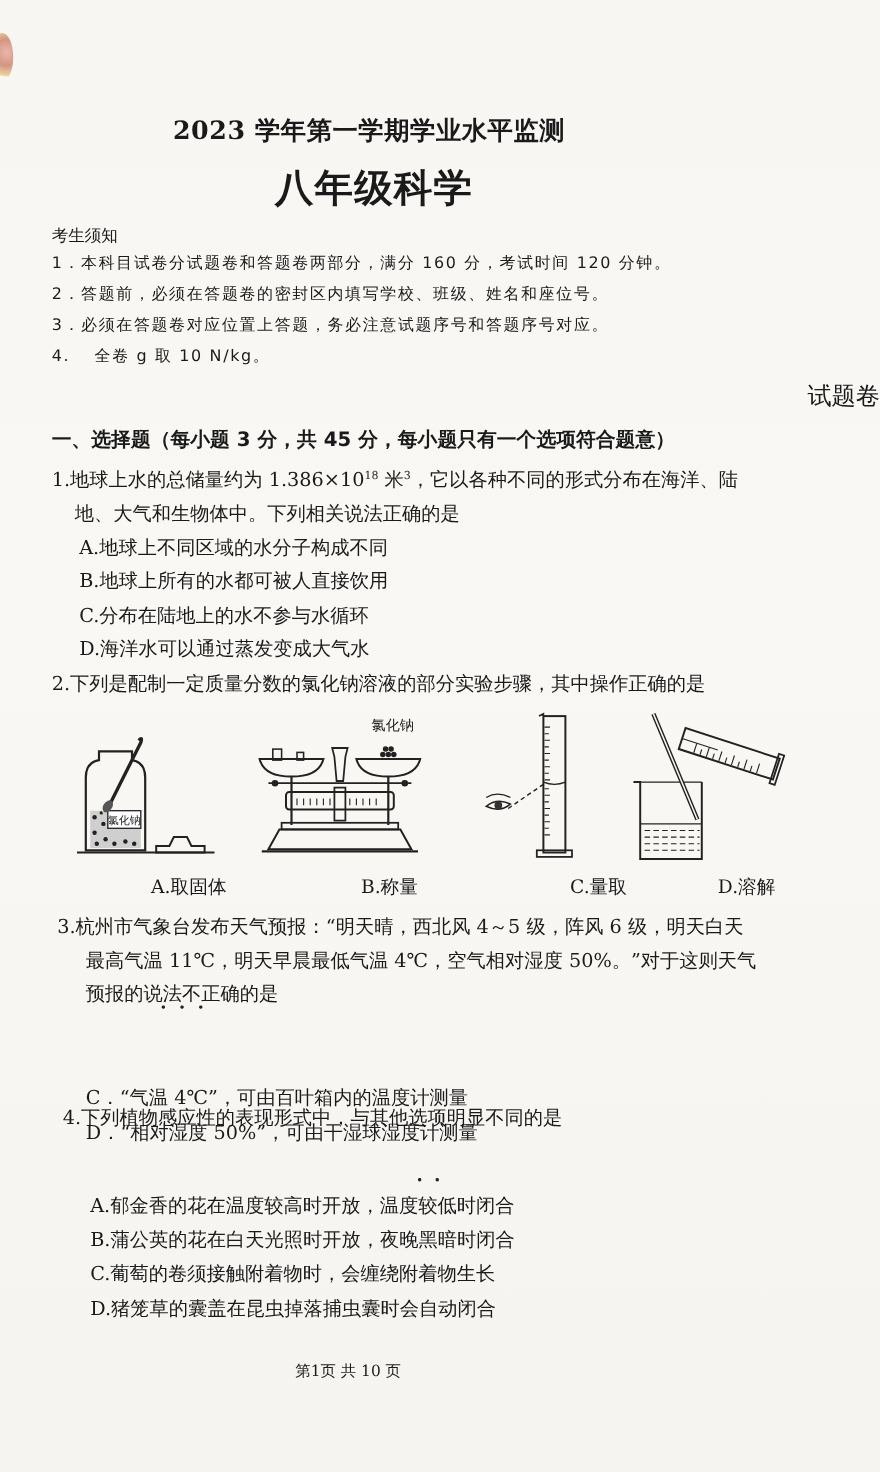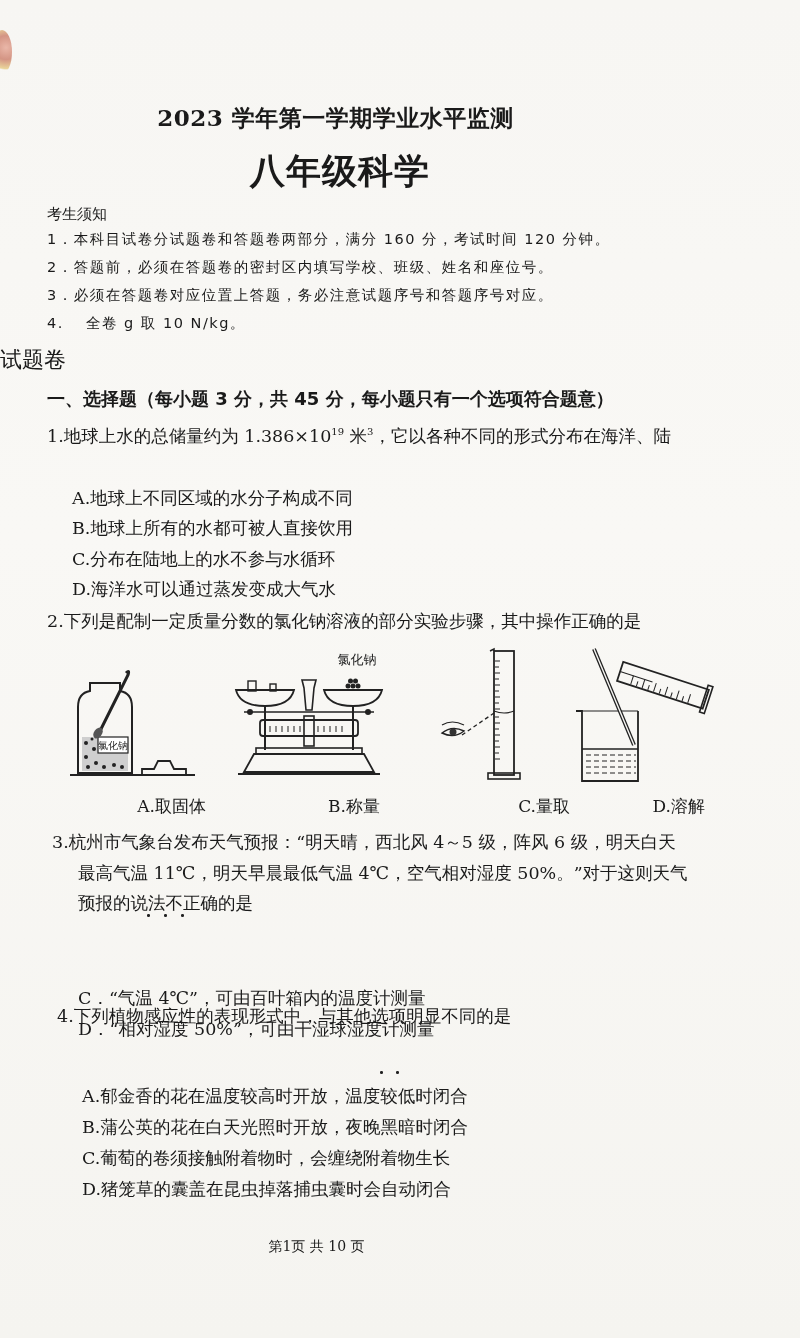--- a/index.html
+++ b/index.html
@@ -18,21 +18,21 @@
     position: absolute; left: -8px; top: 30px; width: 20px; height: 44px;
     border-radius: 50%;
     background: radial-gradient(circle at 70% 40%, #e8b0a0 0%, #d08a78 40%, #e8d090 70%, transparent 75%);
     opacity: 0.9;
   }
   .abs { position: absolute; white-space: nowrap; }
   .exam-title { left: 0; width: 671px; top: 103px; text-align: center; font-size: 23px; font-weight: bold; letter-spacing: 0.5px; }
   .subject-title { left: 0; width: 680px; top: 148px; text-align: center; font-size: 35px; font-weight: bold; letter-spacing: 1px; font-family: "DejaVu Sans", "Liberation Sans", sans-serif; }
   .notice-heading { left: 47px; top: 205px; font-size: 15px; font-family: "DejaVu Sans", sans-serif; }
   .notice-item { left: 47px; font-size: 14.5px; font-family: "DejaVu Sans", sans-serif; letter-spacing: 1.5px; }
-  .paper-title { left: 0; width: 800px; top: 345px; text-align: left; font-size: 22px; font-family: Liberation Mono, monospace; }
+  .paper-title { left: 0; width: 800px; top: 345px; text-align: right; font-size: 22px; font-family: Liberation Mono, monospace; }
   .section-heading { left: 47px; top: 387px; font-size: 18px; font-weight: bold; font-family: "DejaVu Sans", sans-serif; }
   .q-line { font-size: 17.5px; font-family: "DejaVu Serif", serif; }
   .opt { font-size: 17.5px; font-family: "DejaVu Serif", serif; }
   sup { font-size: 10px; vertical-align: 7px; line-height: 0; }
   .fig-caption { font-size: 17px; font-family: "DejaVu Serif", serif; text-align: right; width: 140px; }
   .footer { left: 0; width: 633px; top: 1238px; text-align: center; font-size: 14px; font-family: "DejaVu Serif", serif; }
   svg { position: absolute; }
   .dot { position: absolute; width: 2.5px; height: 2.5px; background: #222; border-radius: 50%; }
 </style>
 </head>
@@ -47,22 +47,23 @@
   <div class="abs notice-heading">考生须知</div>
   <div class="abs notice-item" style="top:230px">1．本科目试卷分试题卷和答题卷两部分，满分 160 分，考试时间 120 分钟。</div>
   <div class="abs notice-item" style="top:258px">2．答题前，必须在答题卷的密封区内填写学校、班级、姓名和座位号。</div>
   <div class="abs notice-item" style="top:286px">3．必须在答题卷对应位置上答题，务必注意试题序号和答题序号对应。</div>
   <div class="abs notice-item" style="top:314px">4.　 全卷 g 取 10 N/kg。</div>
 
   <div class="abs paper-title">试题卷</div>
   <div class="abs section-heading">一、选择题（每小题 3 分，共 45 分，每小题只有一个选项符合题意）</div>
 
   <div class="abs q-line" style="left:47px; top:424px">
-    <span>1.地球上水的总储量约为 1.386×10</span><sup>19</sup><span> 米</span><sup>3</sup><span>，它以各种不同的形式分布在海洋、陆</span>
+    <span>1.地球上水的总储量约为 1.386×10</span><sup>18</sup><span> 米</span><sup>3</sup><span>，它以各种不同的形式分布在海洋、陆</span>
   </div>
+  <div class="abs q-line" style="left:68px; top:455px">地、大气和生物体中。下列相关说法正确的是</div>
   <div class="abs opt" style="left:72px; top:486px">A.地球上不同区域的水分子构成不同</div>
   <div class="abs opt" style="left:72px; top:516px">B.地球上所有的水都可被人直接饮用</div>
   <div class="abs opt" style="left:72px; top:547px">C.分布在陆地上的水不参与水循环</div>
   <div class="abs opt" style="left:72px; top:577px">D.海洋水可以通过蒸发变成大气水</div>
 
   <div class="abs q-line" style="left:47px; top:609px">2.下列是配制一定质量分数的氯化钠溶液的部分实验步骤，其中操作正确的是</div>
 
   <svg style="left:70px; top:665px" width="130" height="120" viewBox="0 0 130 120">
     <path d="M20 18 L50 18 L50 26 Q62 28 62 42 L62 108 L8 108 L8 42 Q8 28 20 26 Z" fill="none" stroke="#222" stroke-width="2"></path>
     <rect x="12" y="72" width="46" height="34" fill="#cfcfcf" stroke="none"></rect>

